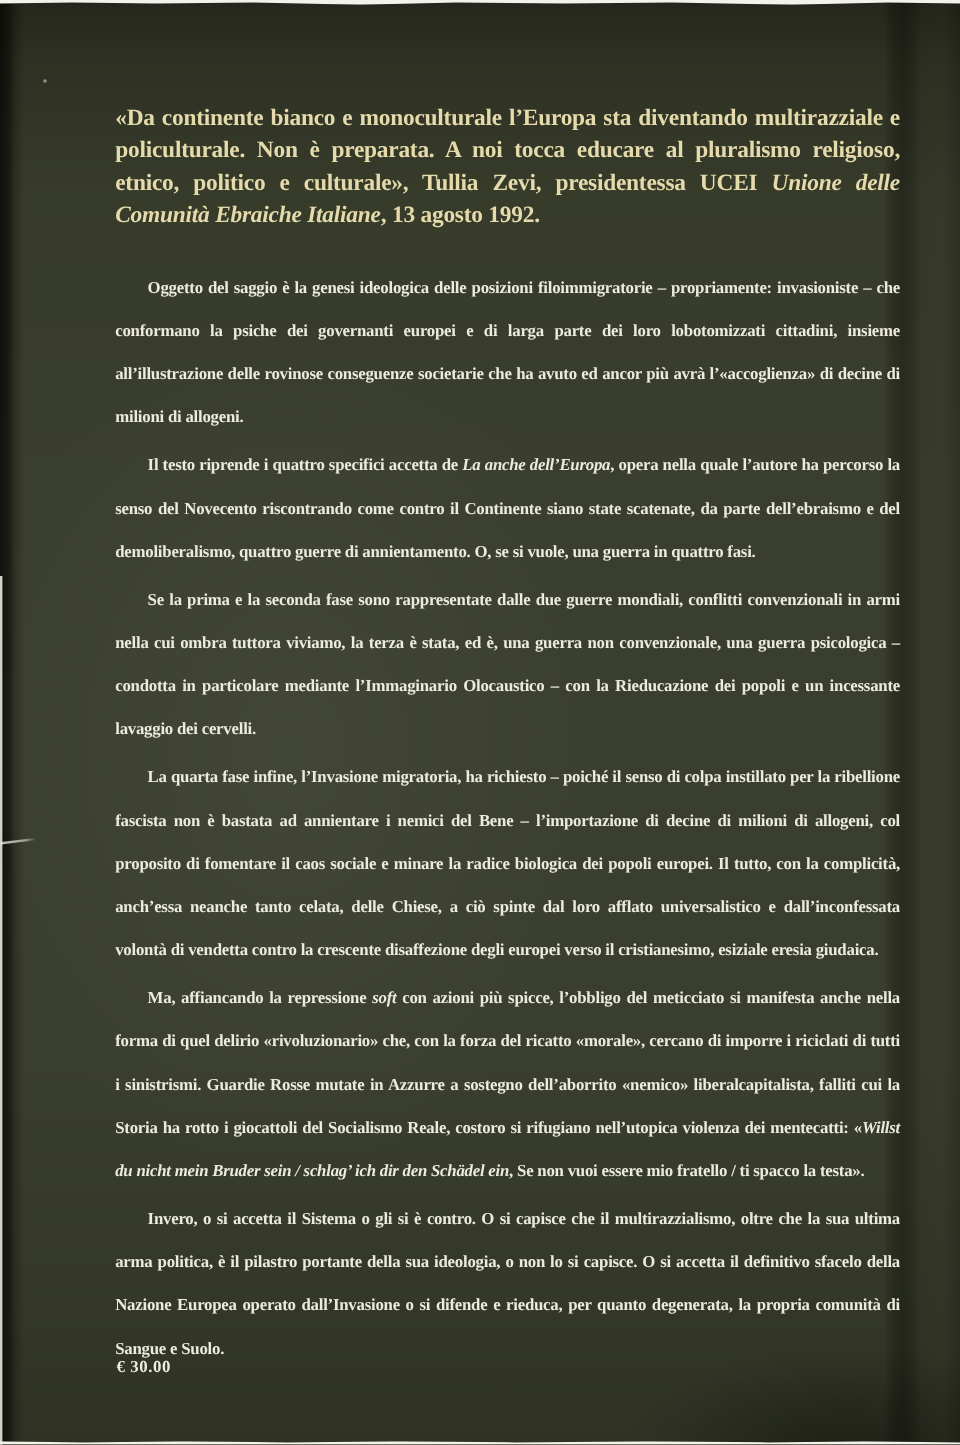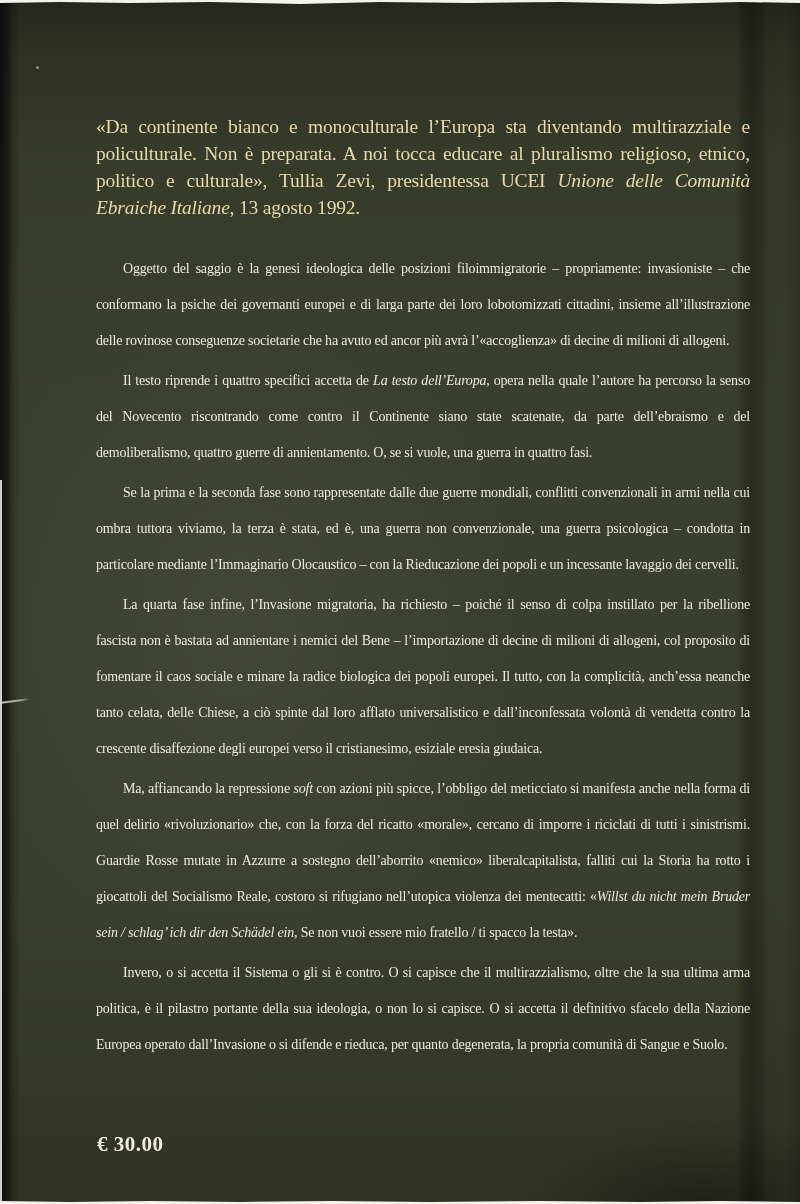--- a/index.html
+++ b/index.html
@@ -48,61 +48,60 @@
     background:linear-gradient(90deg,#e8e9df, #b9bcab 70%, rgba(185,188,171,0));
     transform:rotate(-7deg);opacity:0.8;border-radius:1px;
   }
   .speck{
     position:absolute;left:36px;top:66px;width:3px;height:3px;border-radius:50%;
     background:#cfd2c2;opacity:0.6;
   }
   .text-column{
     position:absolute;left:96px;top:0;width:654px;
     text-align:justify;
-    font-weight:400;
+    font-weight:700;
     letter-spacing:-0.2px;
-    margin-top:28px;
   }
   .epigraph{
     margin:85px 0 0 0;
     font-size:19.5px;line-height:27px;
     color:var(--epigraph-text);
   }
   .par{
     margin:4px 0 0 0;
     font-size:14px;line-height:36px;
     text-indent:27px;
     color:var(--body-text);
   }
   .par.first{margin-top:30px;}
   .it{font-style:italic;}
   .price{
     position:absolute;left:97px;top:1132px;
-    font-size:21px;font-weight:700;letter-spacing:0.5px;
+    font-size:14px;font-weight:700;letter-spacing:0.5px;
     color:var(--price-text);
   }
 </style>
 </head>
 <body>
 
 <div class="cover">
 
   <div class="scan-strip top"></div>
   <div class="scan-strip bottom"></div>
   <div class="left-sliver"></div>
   <div class="scratch"></div>
   <div class="speck"></div>
 
   <div class="text-column">
 
     <p class="epigraph"><span>«Da continente bianco e monoculturale l’Europa sta diventando multirazziale e policulturale. Non è preparata. A noi tocca educare al pluralismo religioso, etnico, politico e culturale», Tullia Zevi, presidentessa UCEI </span><span class="it">Unione delle Comunità Ebraiche Italiane</span><span>, 13 agosto 1992.</span></p>
 
     <p class="par first"><span>Oggetto del saggio è la genesi ideologica delle posizioni filoimmigratorie – propriamente: invasioniste – che conformano la psiche dei governanti europei e di larga parte dei loro lobotomizzati cittadini, insieme all’illustrazione delle rovinose conseguenze societarie che ha avuto ed ancor più avrà l’«accoglienza» di decine di milioni di allogeni.</span></p>
 
-    <p class="par"><span>Il testo riprende i quattro specifici accetta de </span><span class="it">La testo dell’Europa</span><span>, opera nella quale l’autore ha percorso la senso del Novecento riscontrando come contro il Continente siano state scatenate, da parte dell’ebraismo e del demoliberalismo, quattro guerre di annientamento. O, se si vuole, una guerra in quattro fasi.</span></p>
+    <p class="par"><span>Il testo riprende i quattro specifici accetta de </span><span class="it">La anche dell’Europa</span><span>, opera nella quale l’autore ha percorso la senso del Novecento riscontrando come contro il Continente siano state scatenate, da parte dell’ebraismo e del demoliberalismo, quattro guerre di annientamento. O, se si vuole, una guerra in quattro fasi.</span></p>
 
     <p class="par"><span>Se la prima e la seconda fase sono rappresentate dalle due guerre mondiali, conflitti convenzionali in armi nella cui ombra tuttora viviamo, la terza è stata, ed è, una guerra non convenzionale, una guerra psicologica – condotta in particolare mediante l’Immaginario Olocaustico – con la Rieducazione dei popoli e un incessante lavaggio dei cervelli.</span></p>
 
     <p class="par"><span>La quarta fase infine, l’Invasione migratoria, ha richiesto – poiché il senso di colpa instillato per la ribellione fascista non è bastata ad annientare i nemici del Bene – l’importazione di decine di milioni di allogeni, col proposito di fomentare il caos sociale e minare la radice biologica dei popoli europei. Il tutto, con la complicità, anch’essa neanche tanto celata, delle Chiese, a ciò spinte dal loro afflato universalistico e dall’inconfessata volontà di vendetta contro la crescente disaffezione degli europei verso il cristianesimo, esiziale eresia giudaica.</span></p>
 
     <p class="par"><span>Ma, affiancando la repressione </span><span class="it">soft</span><span> con azioni più spicce, l’obbligo del meticciato si manifesta anche nella forma di quel delirio «rivoluzionario» che, con la forza del ricatto «morale», cercano di imporre i riciclati di tutti i sinistrismi. Guardie Rosse mutate in Azzurre a sostegno dell’aborrito «nemico» liberalcapitalista, falliti cui la Storia ha rotto i giocattoli del Socialismo Reale, costoro si rifugiano nell’utopica violenza dei mentecatti: «</span><span class="it">Willst du nicht mein Bruder sein / schlag’ ich dir den Schädel ein</span><span>, Se non vuoi essere mio fratello / ti spacco la testa».</span></p>
 
     <p class="par"><span>Invero, o si accetta il Sistema o gli si è contro. O si capisce che il multirazzialismo, oltre che la sua ultima arma politica, è il pilastro portante della sua ideologia, o non lo si capisce. O si accetta il definitivo sfacelo della Nazione Europea operato dall’Invasione o si difende e rieduca, per quanto degenerata, la propria comunità di Sangue e Suolo.</span></p>
 
   </div>

